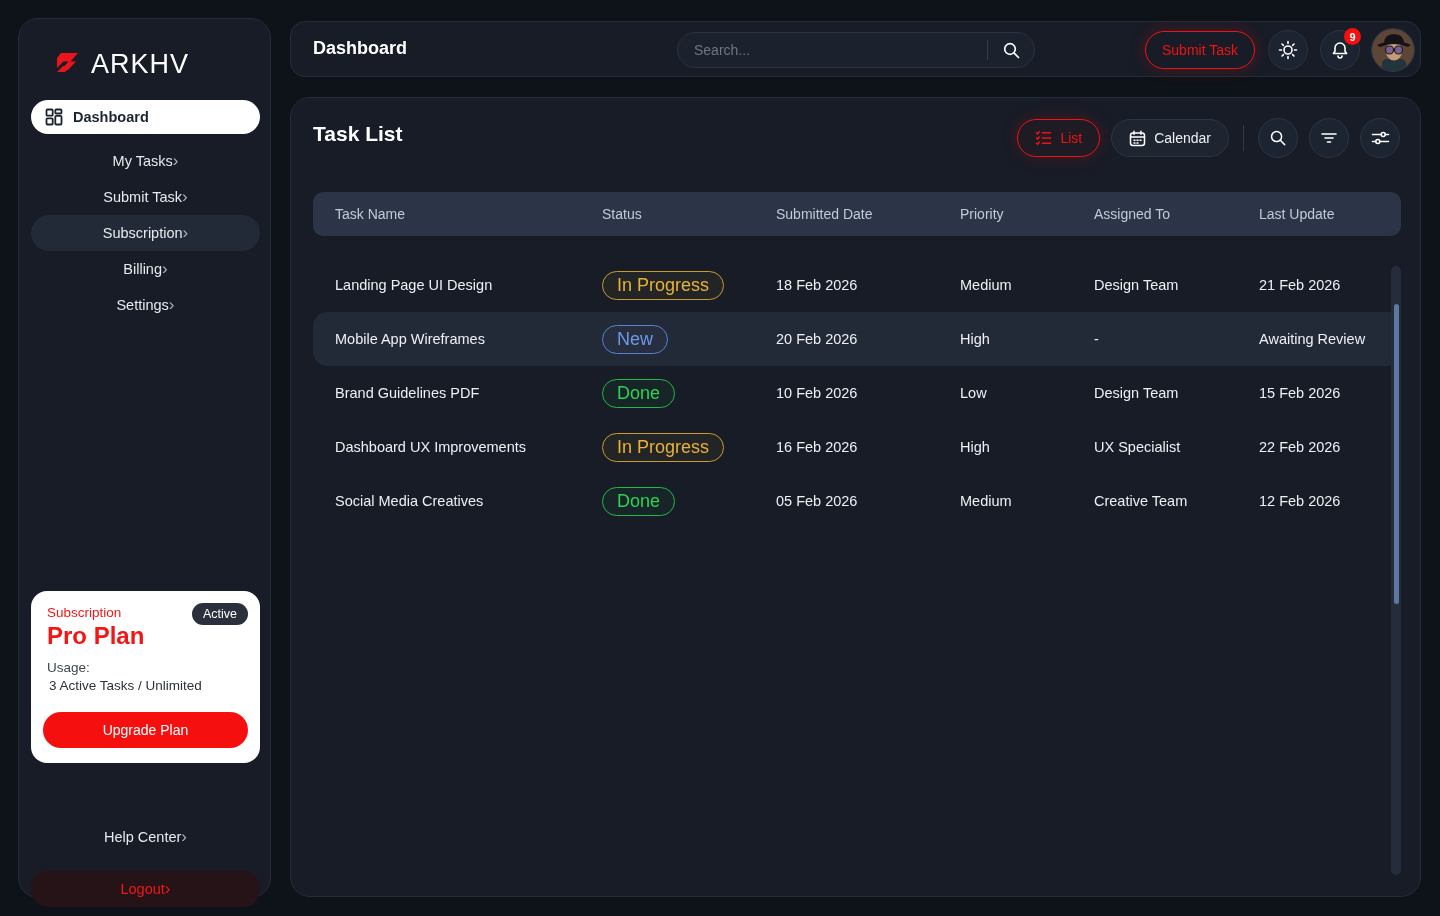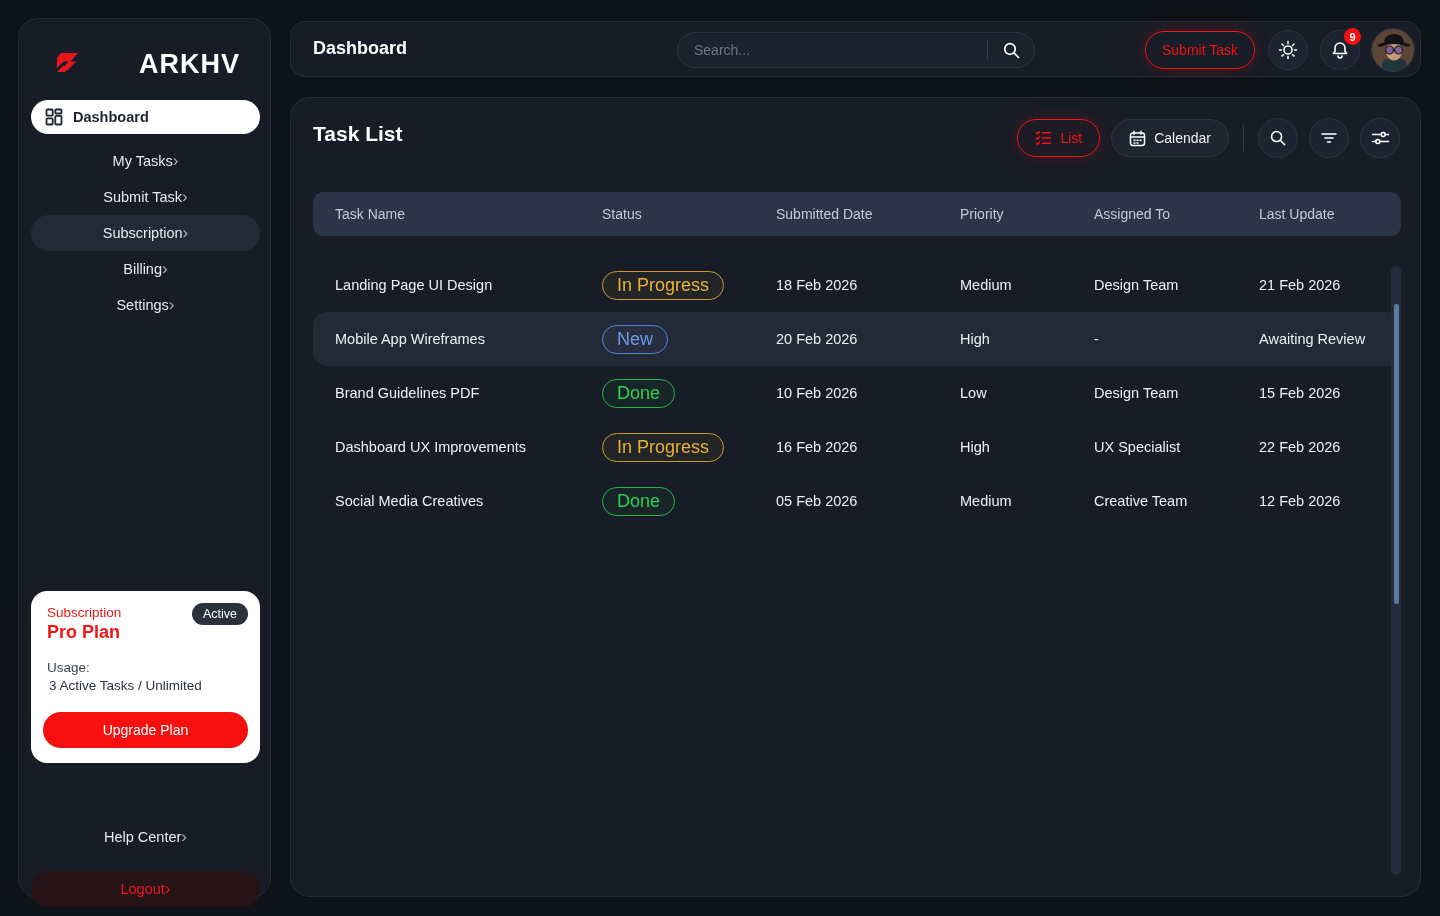--- a/index.html
+++ b/index.html
@@ -8,21 +8,21 @@
     background:#0e1219;
     font-family:"Liberation Sans", sans-serif;
     color:#eef0f4;
     position:relative;
   }
   .panel { background:#171c26; border:1px solid #262d3a; border-radius:20px; position:absolute; }
 
   
   .sidebar { left:18px; top:18px; width:253px; height:880px; }
   .logo { position:absolute; left:32px; top:30px; display:flex; align-items:center; gap:6px; }
-  .logo-text { font-size:27px; font-weight:bold; letter-spacing:1px; color:#ffffff;margin-left:48px; }
+  .logo-text { font-size:27px; font-weight:normal; letter-spacing:1px; color:#ffffff; }
   .nav-dashboard {
     position:absolute; left:12px; top:81px; width:229px; height:34px;
     background:#ffffff; border-radius:17px; display:flex; align-items:center;
     gap:10px; padding:0 14px; color:#1d2430; font-size:14.5px; font-weight:bold; cursor:pointer;
   }
   .nav-list { position:absolute; left:12px; top:124px; width:229px; }
   .nav-item {
     height:36px; border-radius:18px; display:flex; align-items:center;
     justify-content:center; padding:0 14px; font-size:14.5px; color:#e7eaee; cursor:pointer;
   }
@@ -30,21 +30,21 @@
   .nav-item.highlighted { background:#232a37; }
   .sub-card {
     position:absolute; left:12px; top:572px; width:229px; height:172px;
     background:#ffffff; border-radius:16px; color:#2c323b;
   }
   .sub-eyebrow { position:absolute; left:16px; top:14px; color:#f21717; font-size:13.5px; }
   .sub-badge {
     position:absolute; right:12px; top:12px; background:#2a303c; color:#ffffff;
     font-size:12.5px; padding:4px 11px; border-radius:12px;
   }
-  .sub-plan { position:absolute; left:16px; top:31px; color:#f21717; font-size:18px; font-weight:bold; }
+  .sub-plan { position:absolute; left:16px; top:31px; color:#f21717; font-size:24px; font-weight:bold; }
   .sub-usage-label { position:absolute; left:16px; top:69px; font-size:13.5px; color:#3f454f; }
   .sub-usage-value { position:absolute; left:18px; top:87px; font-size:13.5px; color:#2c323b; }
   .upgrade-btn {
     position:absolute; left:12px; top:121px; width:205px; height:36px;
     background:#f60f0f; border:none; border-radius:18px; color:#ffffff;
     font-size:14px; font-weight:normal; cursor:pointer; font-family:inherit;
   }
   .side-footer { position:absolute; left:12px; top:800px; width:229px; }
   .side-footer .nav-item.danger { color:#f21717; background:#261318; border-radius:17px; margin-top:16px; }
   .side-footer .nav-item.danger .chev { color:#f21717; }

